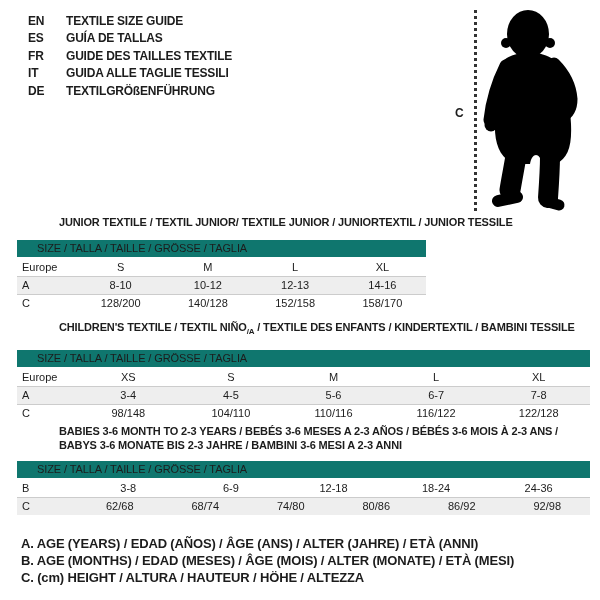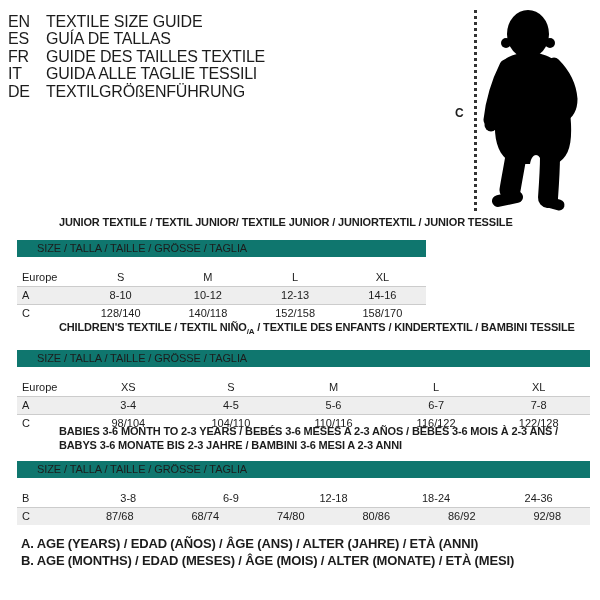--- a/index.html
+++ b/index.html
@@ -7,42 +7,42 @@
     width:600px; height:600px;
     background:#ffffff;
     font-family:"Liberation Sans", sans-serif;
     color:#1c1c1c;
     position:relative;
     overflow:hidden;
   }
   .page { position:absolute; inset:0; }
 
   
-  .lang-list { position:absolute; left:8px; top:13px; font-weight:normal; font-size:16px; line-height:17.4px; letter-spacing:-0.2px; }
+  .lang-list { position:absolute; left:28px; top:13px; font-weight:bold; font-size:12px; line-height:17.4px; letter-spacing:-0.2px; }
   .lang-code { display:inline-block; width:38px; }
 
   
   .dotted-line { position:absolute; left:474px; top:10px; height:201px; width:0; border-left:3px dotted #333333; }
   .measure-label { position:absolute; left:455px; top:106px; font-size:12px; font-weight:bold; }
   svg.baby { position:absolute; left:484px; top:6px; width:106px; height:206px; overflow:visible; }
   svg.baby .stroke { fill:none; stroke:#000; stroke-linecap:round; }
 
   
   .tbl { position:absolute; left:17px; font-size:11px; }
   .t1 { top:216px; width:409px; }
   .t2 { top:321px; width:573px; }
   .t3 { top:425px; width:573px; }
   .t-title { font-weight:bold; font-size:11px; letter-spacing:-0.15px; white-space:nowrap; line-height:13px;margin-left:42px; }
   .t-title .sub { font-size:8px; vertical-align:sub; }
   .t-title-l2 { line-height:14px; }
   .t1 .t-bar { margin-top:11px; }
   .t2 .t-bar { margin-top:12px; }
   .t3 .t-bar { margin-top:9px; }
   .t-bar { height:17px; line-height:17px; background:#0f766e; padding-left:20px; color:#1c1c1c; letter-spacing:-0.1px; }
-  .t-rows { margin-top:12px; }
+  .t-rows { margin-top:2px; }
   .t-row { display:flex; height:17px; line-height:17px; }
   .t-row + .t-row { border-top:1px solid #cccccc; }
   .row-label { width:55px; padding-left:5px; }
   .t-cell { flex:1; text-align:center; }
   .stripe { background:#eeeeee; }
 
   
   .footnotes { position:absolute; left:21px; top:535px; font-weight:bold; font-size:13px; line-height:17px; letter-spacing:-0.15px; }
 </style>
 </head>
@@ -99,22 +99,22 @@
       </div>
       <div class="t-row stripe">
         <div class="row-label">A</div>
         <div class="t-cell">8-10</div>
         <div class="t-cell">10-12</div>
         <div class="t-cell">12-13</div>
         <div class="t-cell">14-16</div>
       </div>
       <div class="t-row">
         <div class="row-label">C</div>
-        <div class="t-cell">128/140</div>
-        <div class="t-cell">140/118</div>
+        <div class="t-cell">128/200</div>
+        <div class="t-cell">140/128</div>
         <div class="t-cell">152/158</div>
         <div class="t-cell">158/170</div>
       </div>
     </div>
   </div>
 
   <div class="tbl t2">
     <div class="t-title"><span>CHILDREN'S TEXTILE / TEXTIL NIÑO</span><span class="sub">/A</span><span> / TEXTILE DES ENFANTS / KINDERTEXTIL / BAMBINI TESSILE</span></div>
     <div class="t-bar">SIZE / TALLA / TAILLE / GRÖSSE / TAGLIA</div>
     <div class="t-rows">
@@ -129,21 +129,21 @@
       <div class="t-row stripe">
         <div class="row-label">A</div>
         <div class="t-cell">3-4</div>
         <div class="t-cell">4-5</div>
         <div class="t-cell">5-6</div>
         <div class="t-cell">6-7</div>
         <div class="t-cell">7-8</div>
       </div>
       <div class="t-row">
         <div class="row-label">C</div>
-        <div class="t-cell">98/104</div>
+        <div class="t-cell">98/148</div>
         <div class="t-cell">104/110</div>
         <div class="t-cell">110/116</div>
         <div class="t-cell">116/122</div>
         <div class="t-cell">122/128</div>
       </div>
     </div>
   </div>
 
   <div class="tbl t3">
     <div class="t-title">BABIES 3-6 MONTH TO 2-3 YEARS / BEBÉS 3-6 MESES A 2-3 AÑOS / BÉBÉS 3-6 MOIS À 2-3 ANS /</div>
@@ -153,28 +153,29 @@
       <div class="t-row">
         <div class="row-label">B</div>
         <div class="t-cell">3-8</div>
         <div class="t-cell">6-9</div>
         <div class="t-cell">12-18</div>
         <div class="t-cell">18-24</div>
         <div class="t-cell">24-36</div>
       </div>
       <div class="t-row stripe">
         <div class="row-label">C</div>
-        <div class="t-cell">87/68</div>
+        <div class="t-cell">62/68</div>
         <div class="t-cell">68/74</div>
         <div class="t-cell">74/80</div>
         <div class="t-cell">80/86</div>
         <div class="t-cell">86/92</div>
         <div class="t-cell">92/98</div>
       </div>
     </div>
   </div>
 
   <div class="footnotes">
     <div>A. AGE (YEARS) / EDAD (AÑOS) / ÂGE (ANS) / ALTER (JAHRE) / ETÀ (ANNI)</div>
     <div>B. AGE (MONTHS) / EDAD (MESES) / ÂGE (MOIS) / ALTER (MONATE) / ETÀ (MESI)</div>
+    <div>C. (cm) HEIGHT / ALTURA / HAUTEUR / HÖHE / ALTEZZA</div>
   </div>
 
 </div>
 
 </body></html>

